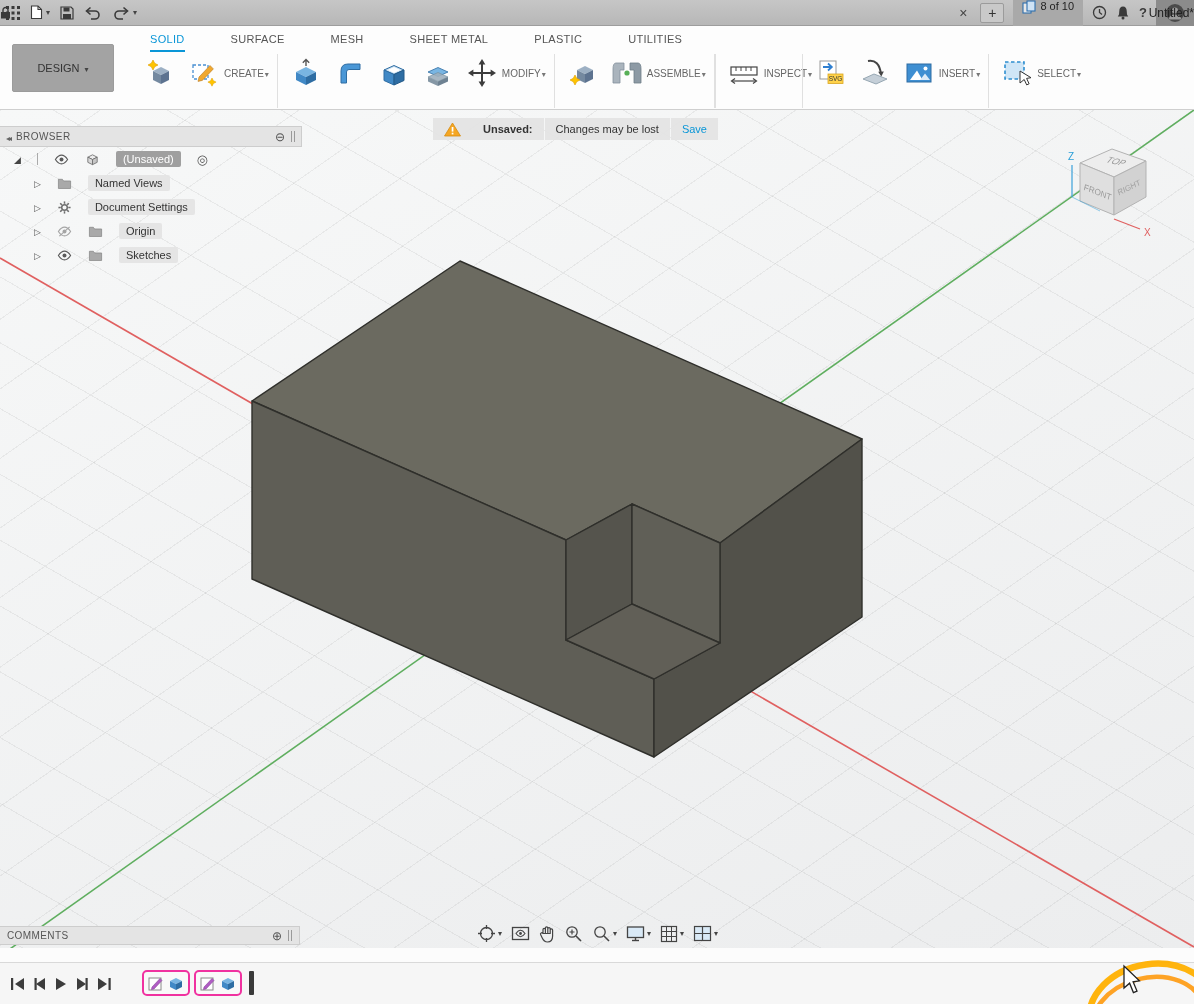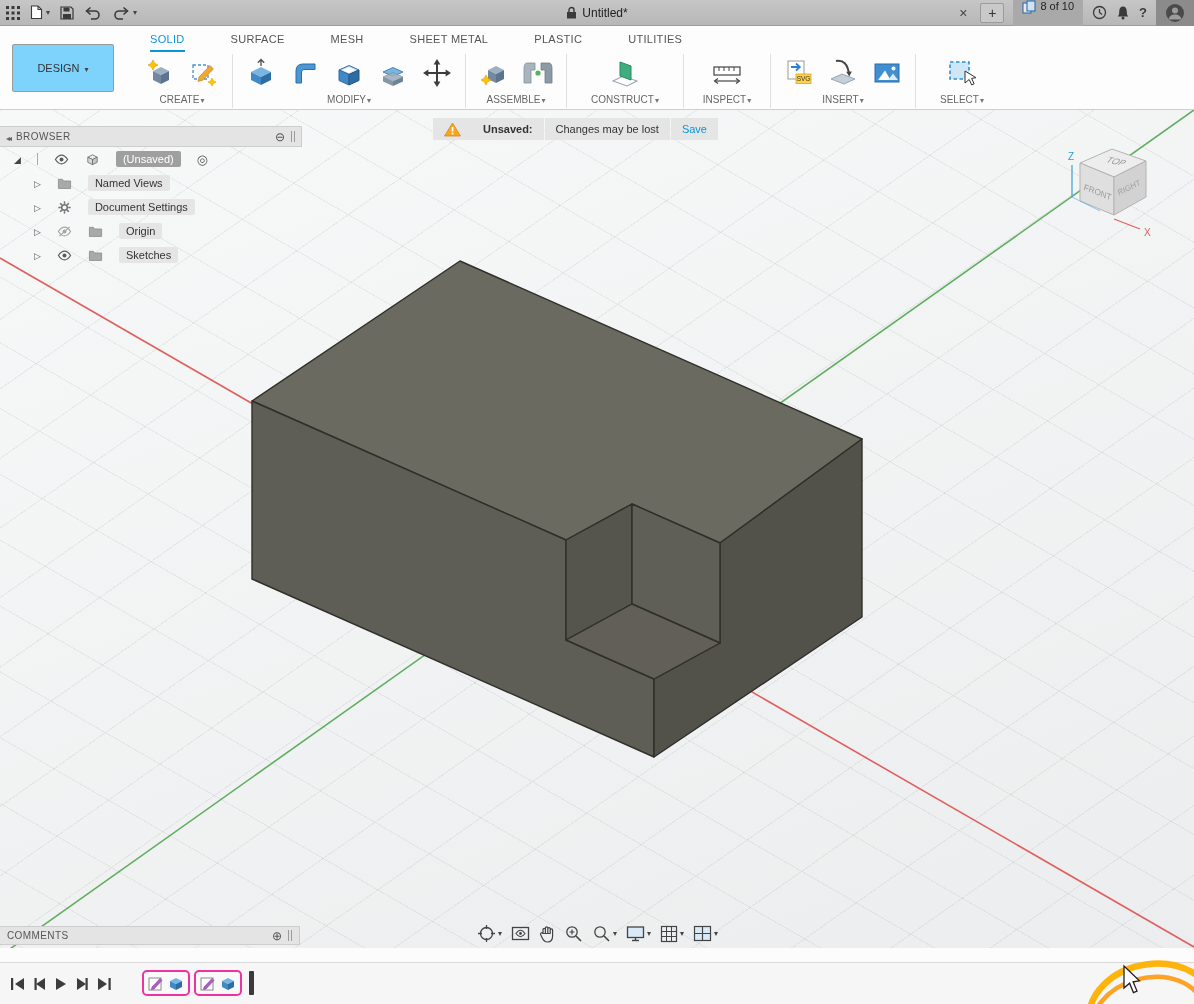--- a/index.html
+++ b/index.html
@@ -3,37 +3,37 @@
 <meta charset="utf-8">
 <style>
 *{margin:0;padding:0;box-sizing:border-box}
 html,body{width:1194px;height:1004px;overflow:hidden}
 body{font-family:"Liberation Sans",sans-serif;background:#f0f0f0;position:relative;font-size:11px;color:#333}
 
 
 .titlebar{height:26px;background:linear-gradient(#c6c6c6,#b7b7b7);border-bottom:1px solid #9d9d9d;display:flex;align-items:center;padding:0 6px;position:relative;z-index:40}
 .tb-left{display:flex;align-items:center;gap:10px}
 .tb-btn{display:flex;align-items:center;gap:2px;color:#3a3a3a;cursor:default}
-.tb-center{position:absolute;left:0;right:0;display:flex;justify-content:center;align-items:center;gap:5px;pointer-events:none}
+.tb-center{position:absolute;left:0;right:0;display:flex;justify-content:space-between;align-items:center;gap:5px;pointer-events:none}
 .tb-title{font-size:12px;color:#222}
 .tb-right{margin-left:auto;display:flex;align-items:center;gap:9px}
 .close-x{font-size:14px;color:#444;padding:0 4px}
 .plus-tile{width:24px;height:20px;background:#c9c9c9;border:1px solid #9b9b9b;border-radius:2px;display:flex;align-items:center;justify-content:center;font-size:14px;color:#333}
 .pager{display:flex;align-items:flex-start;gap:4px;background:#a9a9a9;height:26px;padding:0 9px;color:#222}
 .avatar-tile{width:38px;height:26px;background:#8b8b8b;display:flex;align-items:center;justify-content:center;margin-right:-6px}
 .chev-s::after{content:"\25BE";font-size:8px;color:#444;margin-left:1px}
 
 
 .ribbon{height:84px;background:#fdfdfd;border-bottom:1px solid #cfcfcf;position:relative;z-index:40}
 .tabs{display:flex;gap:46px;padding:7px 0 0 150px;height:26px}
 .tab{font-size:11px;color:#555;letter-spacing:.3px;border-bottom:2px solid transparent;white-space:nowrap}
 .tab.active{color:#0a96d7;border-bottom-color:#0a96d7}
-.design-btn{position:absolute;left:12px;top:18px;width:102px;height:48px;border:1px solid #9b9b9b;background:#7dd3fc;border-radius:2px;display:flex;align-items:center;justify-content:center;font-size:11px;color:#333;gap:4px}
+.design-btn{position:absolute;left:12px;top:18px;width:102px;height:48px;border:1px solid #9b9b9b;background:#a3a3a3;border-radius:2px;display:flex;align-items:center;justify-content:center;font-size:11px;color:#333;gap:4px}
 .tools{display:flex;align-items:flex-start;padding-left:132px;height:58px}
-.group{display:flex;flex-direction:column;align-items:center;justify-content:flex-start;padding:0 8px}
+.group{display:flex;align-items:center;justify-content:flex-start;padding:0 8px}
 .group-icons{display:flex;align-items:center;gap:4px;height:42px}
 .tool-btn{width:40px;height:40px;display:flex;align-items:center;justify-content:center;border-radius:2px}
 .group-label{font-size:10px;color:#666;margin-top:0;display:flex;align-items:center;white-space:nowrap}
 .group-label .chev-s::after{color:#777}
 .gdiv{width:1px;background:#e0e0e0;height:54px;margin-top:2px}
 
 
 .viewport{position:absolute;left:0;top:110px;width:1194px;height:838px;
  background:
  repeating-linear-gradient(210deg, rgba(110,110,110,0.10) 0 1px, transparent 1px 57px),
@@ -325,34 +325,20 @@
             </svg>
         </span>
       </div>
       <div class="group-label">
           <span>ASSEMBLE</span>
           <span class="chev-s"></span>
         </div>
     </div>
     <div class="gdiv"></div>
 
-    <div class="group" style="width:116px">
-      <div class="group-icons">
-        <span class="tool-btn">
-          <svg width="32" height="32" viewBox="0 0 32 32">
-              <polygon points="4,24 14,19 28,24 18,29" fill="none" stroke="#9aa6af" stroke-width="1.1"></polygon>
-              <polygon points="11,5 22,9 22,23 11,19" fill="#3fae7e" stroke="#2d8a5f" stroke-width="1"></polygon>
-            </svg>
-        </span>
-      </div>
-      <div class="group-label">
-          <span>CONSTRUCT</span>
-          <span class="chev-s"></span>
-        </div>
-    </div>
     <div class="gdiv"></div>
 
     <div class="group" style="width:86px">
       <div class="group-icons">
         <span class="tool-btn">
           <svg width="32" height="32" viewBox="0 0 32 32">
               <rect x="3" y="10" width="26" height="8" fill="#fff" stroke="#444" stroke-width="1.2"></rect>
               <g stroke="#444" stroke-width="1">
                 <line x1="8" y1="10" x2="8" y2="14"></line>
                 <line x1="13" y1="10" x2="13" y2="14"></line>

